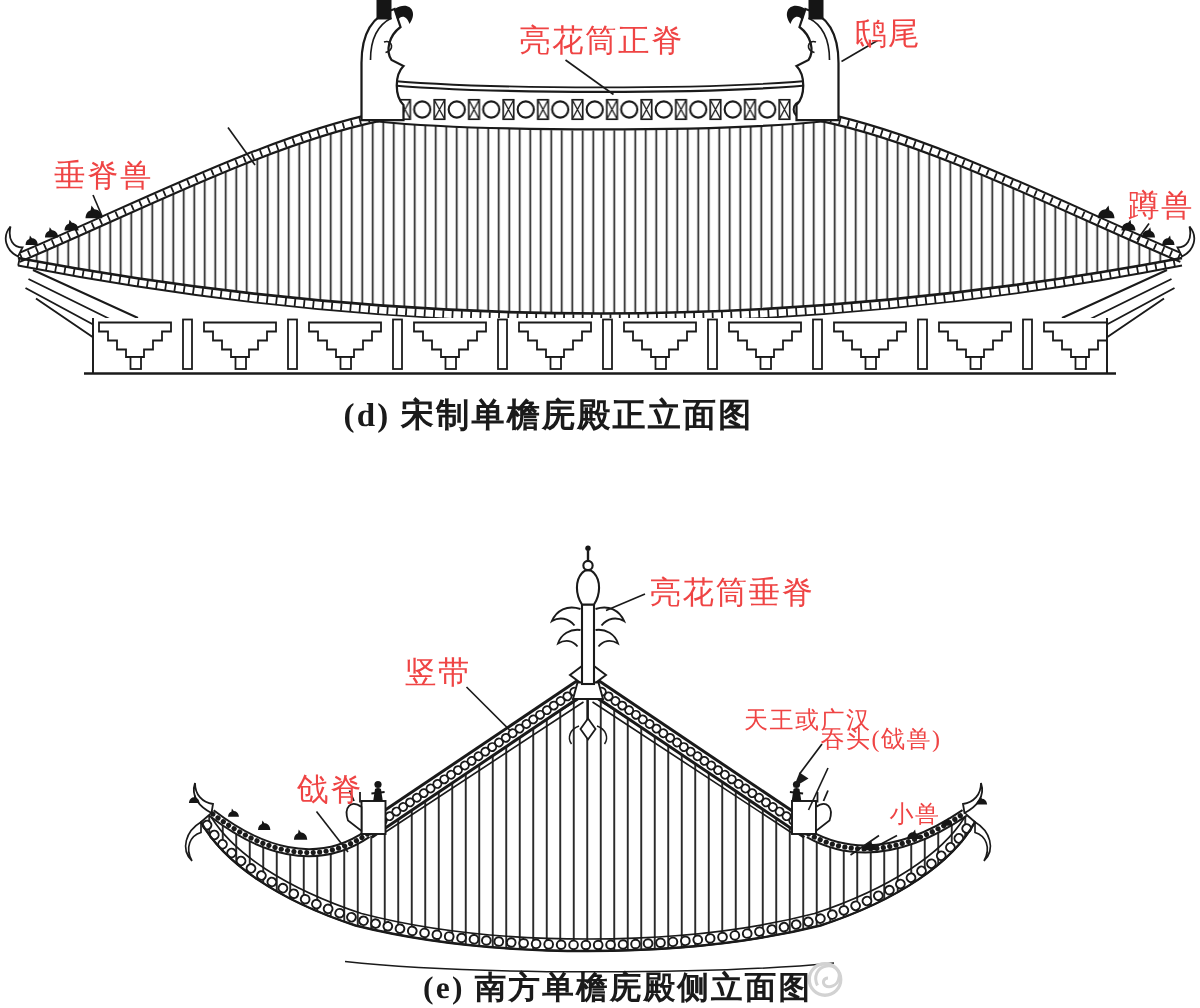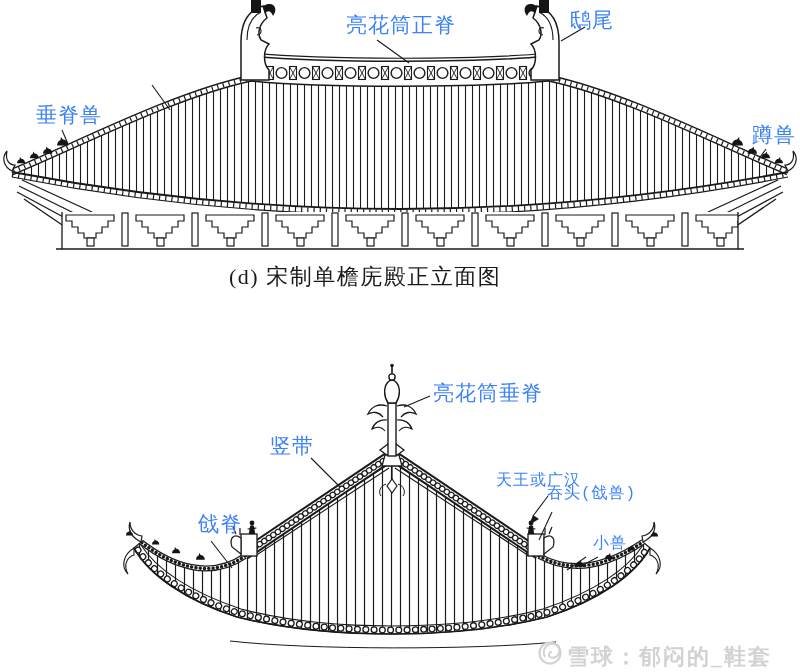--- a/index.html
+++ b/index.html
@@ -1,23 +1,23 @@
 <!DOCTYPE html>
 <html><head>
 <meta charset="utf-8">
 <style>
   html,body{margin:0;padding:0;background:#fff;}
   #stage{position:relative;width:800px;height:672px;background:#ffffff;overflow:hidden;
          font-family:"Liberation Serif","DejaVu Serif",serif;}
   #lineart{position:absolute;left:0;top:0;}
-  .lbl{position:absolute;white-space:nowrap;color:#3b82f6;
-       font-size:21px;line-height:1.15;letter-spacing:1px;font-family:Liberation Mono, monospace;}
+  .lbl{position:absolute;white-space:nowrap;color:#ef4444;
+       font-size:21px;line-height:1.15;letter-spacing:1px;}
   .lbl.small{font-size:16px;}
   .caption{position:absolute;white-space:nowrap;color:#1a1a1a;
-       font-size:22px;letter-spacing:1.5px;}
+       font-size:22px;letter-spacing:1.5px;font-weight:bold;}
   .watermark-text{position:absolute;white-space:nowrap;color:#d2d2d2;
        font-size:22px;letter-spacing:2px;font-weight:bold;}
 </style>
 </head>
 <body>
 
 <div id="stage">
 
 <svg id="lineart" width="800" height="672" viewBox="0 0 800 672" xmlns="http://www.w3.org/2000/svg">
   <defs>
@@ -223,16 +223,16 @@
 <div class="lbl" style="left:36px;top:105px">垂脊兽</div>
 <div class="lbl" style="left:752px;top:125px">蹲兽</div>
 <div class="caption" style="left:229px;top:262px">(d) 宋制单檐庑殿正立面图</div>
 
 <div class="lbl" style="left:433px;top:383px">亮花筒垂脊</div>
 <div class="lbl" style="left:270px;top:436px">竖带</div>
 <div class="lbl small" style="left:496px;top:472px">天王或广汉</div>
 <div class="lbl small" style="left:547px;top:485px">吞头(戗兽)</div>
 <div class="lbl" style="left:198px;top:514px">戗脊</div>
 <div class="lbl small" style="left:593px;top:535px">小兽</div>
-
-<div class="watermark-text" style="left:567px;top:642px">雪球：郁闷的_鞋套</div>
+<div class="caption" style="left:282px;top:644px;font-size:21px">(e) 南方单檐庑殿侧立面图</div>
+
 
 </div>
 
 </body></html>

